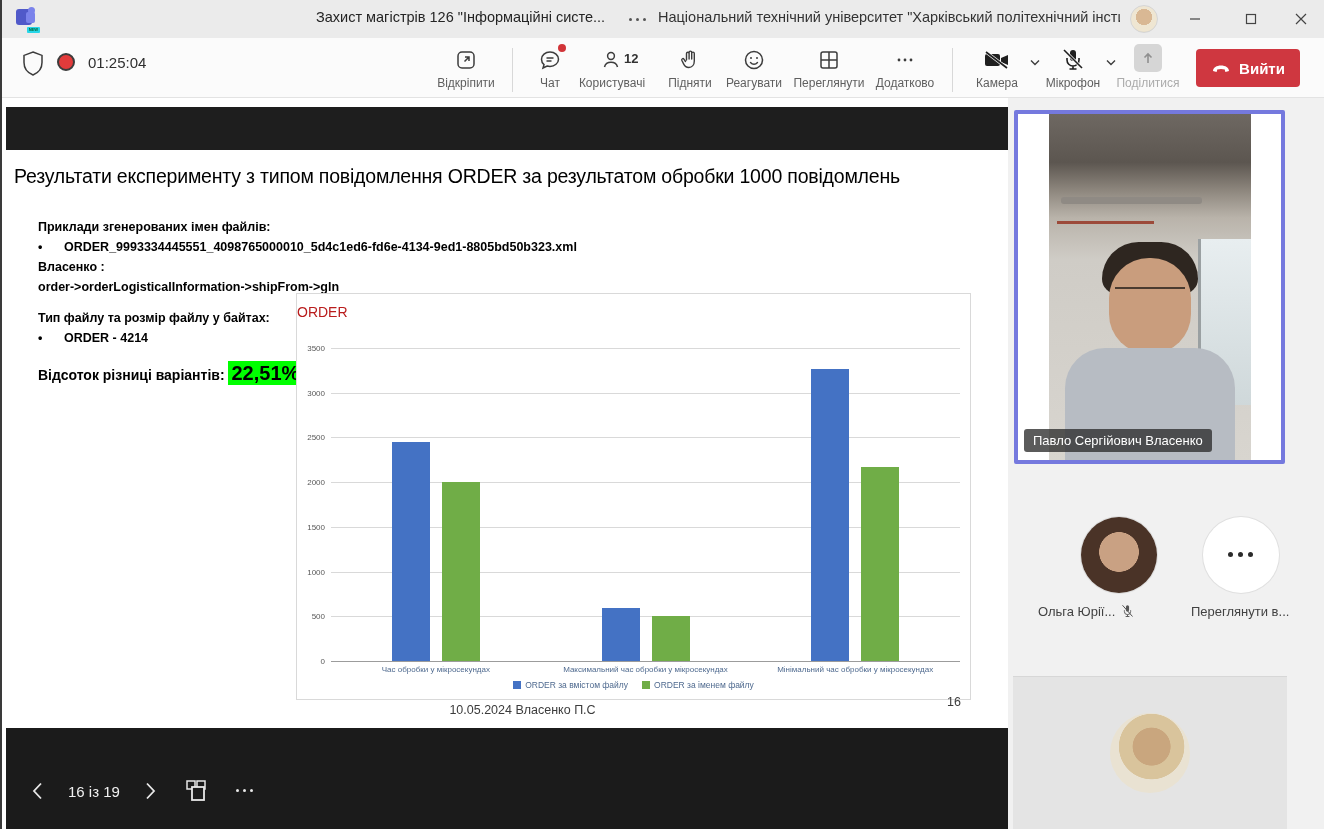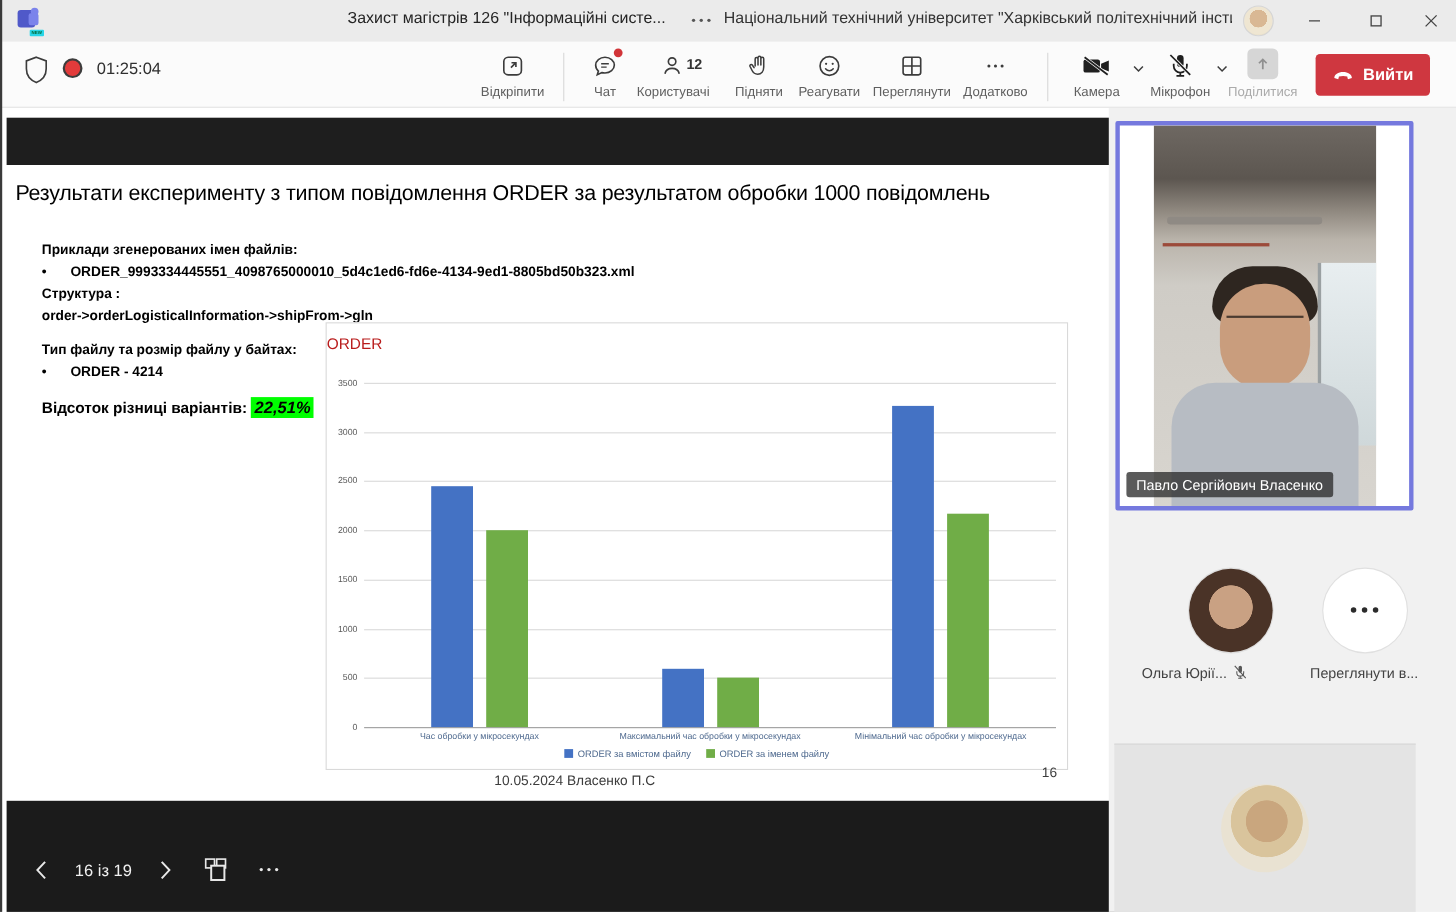--- a/index.html
+++ b/index.html
@@ -44,21 +44,21 @@
   
   .stage { position:absolute; top:98px; left:0; width:1045px; height:731px; background:#fff; }
   .stage-topbar { position:absolute; top:9px; left:6px; width:1036px; height:43px; background:#1e1e1e; }
   .slide { position:absolute; top:52px; left:0; width:1045px; height:576px; background:#fff; }
   .stage-bottombar { position:absolute; top:630px; left:6px; width:1039px; height:101px; background:#1b1b1b;text-align:right; }
 
   .slide-title { position:absolute; left:14px; top:15px; width:1010px; font-size:19.5px; color:#000; letter-spacing:-0.2px; }
   .s-text { position:absolute; left:38px; font-size:12.5px; font-weight:bold; color:#000; white-space:nowrap; }
   .s-bullet { display:inline-block; width:26px; }
   .pct-line { position:absolute; left:38px; top:212px; font-size:14px; font-weight:bold; }
-  .pct-val { background:#00ff00; padding:1px 3px; font-size:15px;font-style:italic; }
+  .pct-val { background:#00ff00; padding:1px 3px; font-size:20px; }
   .slide-footer { position:absolute; left:0; right:0; top:553px; text-align:center; font-size:12.5px; color:#3c3c3c; }
   .slide-page { position:absolute; right:84px; top:545px; font-size:12.5px; color:#3c3c3c; }
 
   
   .chart { position:absolute; left:296px; top:143px; width:675px; height:407px; background:#fff; border:1px solid #d9d9d9; }
   .chart-title { position:absolute; top:10px; left:0; right:0; text-align:left; font-size:14px; color:#b91c1c; }
   .plot { position:absolute; left:34px; right:10px; top:54px; height:313px; }
   .gridline { position:absolute; left:0; right:0; height:1px; background:#d9d9d9; }
   .gridline.axis { background:#9c9c9c; }
   .ytick { position:absolute; left:-6px; transform:translate(-100%,-50%); font-size:8px; color:#595959; }
@@ -279,21 +279,21 @@
 <div class="stage">
   <div class="stage-topbar"></div>
 
   <div class="slide">
     <div class="slide-title">Результати експерименту з типом повідомлення ORDER за результатом обробки 1000 повідомлень</div>
 
     <div class="s-text" style="top:70px">Приклади згенерованих імен файлів:</div>
     <div class="s-text" style="top:90px">
       <span class="s-bullet">•</span><span>ORDER_9993334445551_4098765000010_5d4c1ed6-fd6e-4134-9ed1-8805bd50b323.xml</span>
     </div>
-    <div class="s-text" style="top:110px">Структура :</div>
+    <div class="s-text" style="top:110px">Власенко :</div>
     <div class="s-text" style="top:130px">order-&gt;orderLogisticalInformation-&gt;shipFrom-&gt;gln</div>
 
     <div class="s-text" style="top:161px">Тип файлу та розмір файлу у байтах:</div>
     <div class="s-text" style="top:181px">
       <span class="s-bullet">•</span><span>ORDER - 4214</span>
     </div>
 
     <div class="pct-line">
       <span>Відсоток різниці варіантів:</span>
       <span class="pct-val">22,51%</span>

